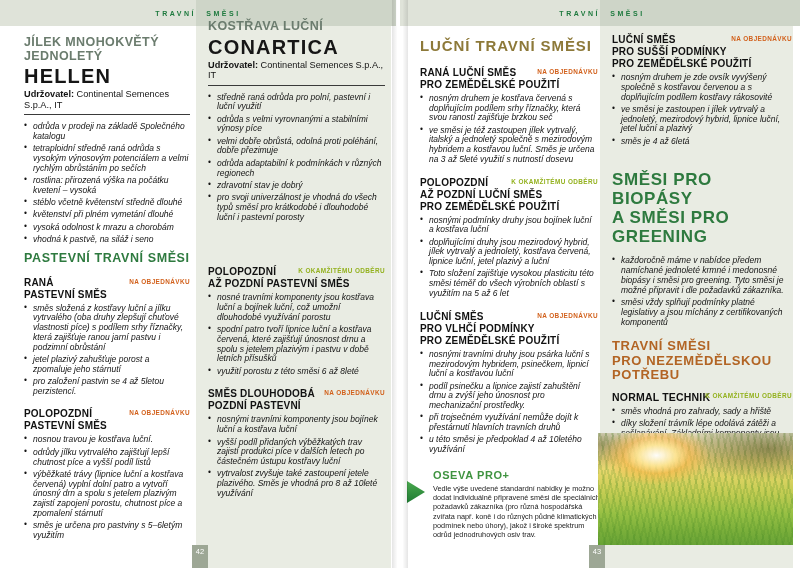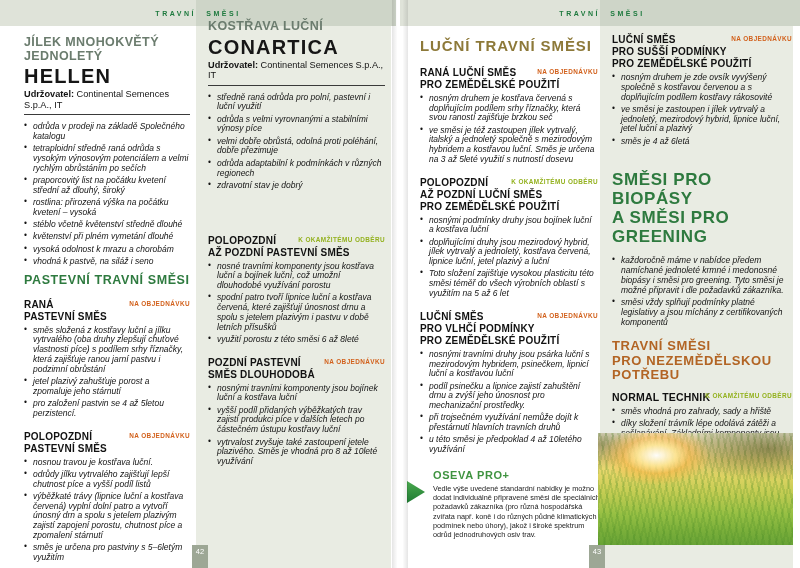--- a/index.html
+++ b/index.html
@@ -99,21 +99,20 @@
     <span class="bl">JÍLEK MNOHOKVĚTÝ</span>
         <span class="bl">JEDNOLETÝ</span>
       </div>
     <div class="vname">HELLEN</div>
     <div class="maint"><b>Udržovatel:</b><span> Continental Semences S.p.A., IT</span></div>
     <hr class="vrule">
     <ul class="bullets">
 
     <li>odrůda v prodeji na základě Společného katalogu</li>
         <li>tetraploidní středně raná odrůda s vysokým výnosovým potenciálem a velmi rychlým obrůstáním po sečích</li>
-        <li>praporcovitý list na počátku kvetení střední až dlouhý, široký</li>
         <li>rostlina: přirozená výška na počátku kvetení – vysoká</li>
         <li>stéblo včetně květenství středně dlouhé</li>
         <li>květenství při plném vymetání dlouhé</li>
         <li>vysoká odolnost k mrazu a chorobám</li>
         <li>vhodná k pastvě, na siláž i seno</li>
       </ul>
     <div class="cat cat-pastevni">PASTEVNÍ TRAVNÍ SMĚSI</div>
     <div>
 
     <div class="subsec">
@@ -152,39 +151,40 @@
     <div class="vname">CONARTICA</div>
     <div class="maint"><b>Udržovatel:</b><span> Continental Semences S.p.A., IT</span></div>
     <hr class="vrule">
     <ul class="bullets">
 
     <li>středně raná odrůda pro polní, pastevní i luční využití</li>
         <li>odrůda s velmi vyrovnanými a stabilními výnosy píce</li>
         <li>velmi dobře obrůstá, odolná proti poléhání, dobře přezimuje</li>
         <li>odrůda adaptabilní k podmínkách v různých regionech</li>
         <li>zdravotní stav je dobrý</li>
+        <li>pro svoji univerzálnost je vhodná do všech typů směsí pro krátkodobé i dlouhodobé luční i pastevní porosty</li>
       </ul>
     <div class="push-col2">
 
     <div class="subsec">
           <h4 class="sec-head">
             <span class="badge badge-immediate">K OKAMŽITÉMU ODBĚRU</span>
             <span><span class="bl">POLOPOZDNÍ</span><span class="bl">AŽ POZDNÍ PASTEVNÍ SMĚS</span></span>
           </h4>
           <ul class="bullets">
 
           <li>nosné travními komponenty jsou kostřava luční a bojínek luční, což umožní dlouhodobé využívání porostu</li>
             <li>spodní patro tvoří lipnice luční a kostřava červená, které zajišťují únosnost drnu a spolu s jetelem plazivým i pastvu v době letních přísušků</li>
             <li>využití porostu z této směsi 6 až 8leté</li>
           </ul>
         </div>
         <div class="subsec">
           <h4 class="sec-head">
             <span class="badge badge-order">NA OBJEDNÁVKU</span>
-            <span><span class="bl">POZDNÍ PASTEVNÍ</span><span class="bl">SMĚS DLOUHODOBÁ</span></span>
+            <span><span class="bl">SMĚS DLOUHODOBÁ</span><span class="bl">POZDNÍ PASTEVNÍ</span></span>
           </h4>
           <ul class="bullets">
 
           <li>nosnými travními komponenty jsou bojínek luční a kostřava luční</li>
             <li>vyšší podíl přidaných výběžkatých trav zajistí produkci píce v dalších letech po částečném ústupu kostřavy luční</li>
             <li>vytrvalost zvyšuje také zastoupení jetele plazivého. Směs je vhodná pro 8 až 10leté využívání</li>
           </ul>
         </div>
       </div>
   </div>

